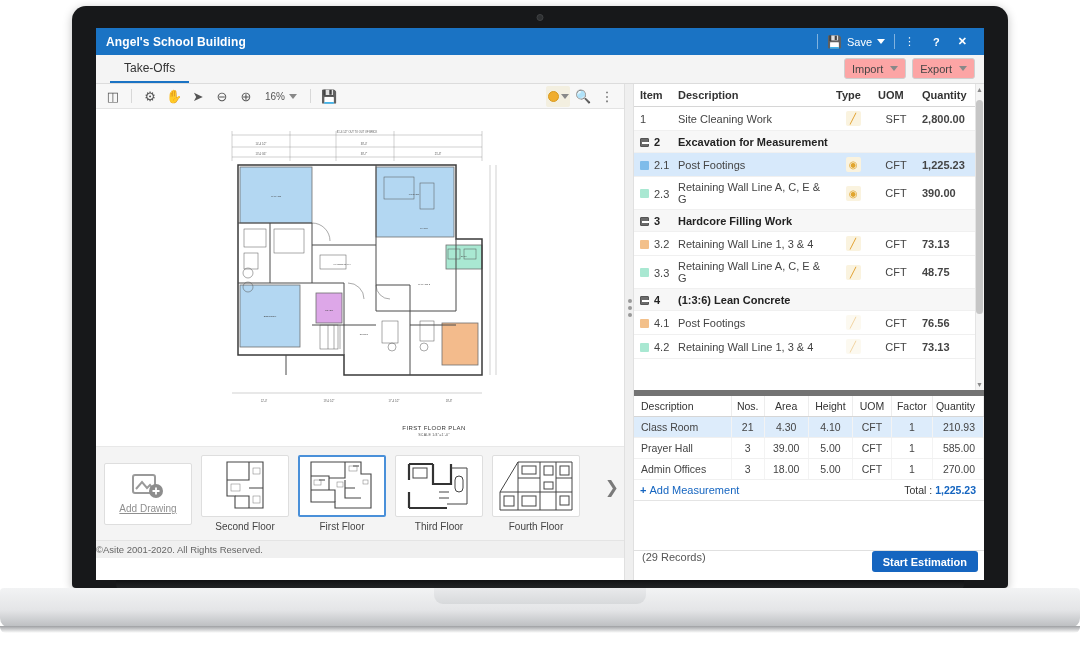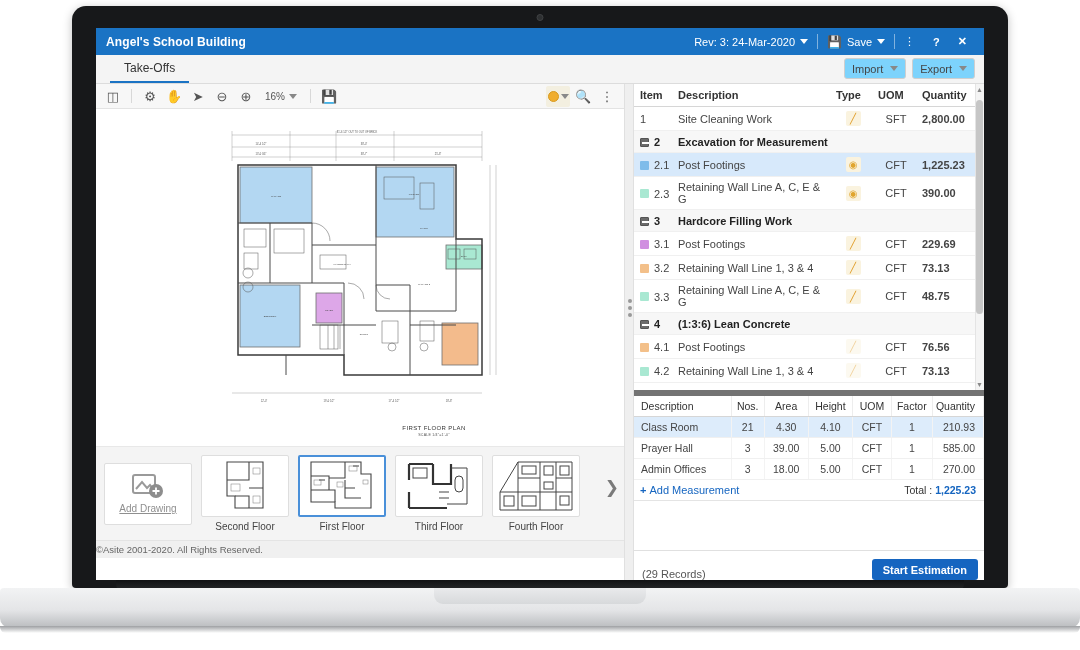--- a/index.html
+++ b/index.html
@@ -65,21 +65,21 @@
     display:flex; align-items:flex-end; padding-left:14px; position:relative;
   }
   .tab{
     font-size:12px; color:#333; padding:5px 14px 6px 14px;
     border-bottom:2px solid #1a73c4; background:#f4f4f4; cursor:pointer;
   }
   .tab-actions{
     position:absolute; right:9px; top:3px; display:flex; gap:6px;
   }
   .btn-outline{
-    font-size:11px; color:#444; background:#7dd3fc; border:1px solid #cfcfcf;
+    font-size:11px; color:#444; background:#fca5a5; border:1px solid #cfcfcf;
     border-radius:3px; height:21px; padding:0 7px; display:flex;
     align-items:center; gap:7px; cursor:pointer;
   }
   .caret-dk{ width:0;height:0;border-left:4px solid transparent;border-right:4px solid transparent;border-top:5px solid #888; }
 
   
   .workarea{ display:flex; height:496px; background:#fff;}
   .left-pane{ width:528px; position:relative; background:#fff;}
   .splitter{
     width:10px; background:#efefef; border-left:1px solid #e0e0e0;
@@ -199,21 +199,21 @@
   .m-factor{ text-align:center; width:42px;}
   .m-qty{ text-align:right; padding-right:8px !important;}
   .meas-foot{ display:flex; align-items:center; padding:4px 8px 4px 6px;
               border-bottom:1px solid #e4e4e4;}
   .total{ margin-left:auto; font-size:10.5px; color:#333;}
   .total b{ color:#1565c0;}
 
   
   .statusbar{
     height:30px; background:#fff; border-top:1px solid #e0e0e0;
-    display:flex; align-items:flex-end; padding:0 6px 0 8px;
+    display:flex; align-items:flex-start; padding:0 6px 0 8px;
   }
   .records{ font-size:11px; color:#555;}
   .btn-primary{
     margin-left:auto; background:#1565c0; color:#fff; font-size:11px;
     border:none; border-radius:3px; height:21px; padding:0 11px; cursor:pointer;
     font-weight:bold;
   }
 </style>
 </head>
 <body>
@@ -224,24 +224,20 @@
 <div class="base-hinge"></div>
 <div class="laptop-base"></div>
 <div class="base-notch"></div>
 <div class="base-shadow"></div>
 
 <div class="screen">
 
   <div class="titlebar">
     <div class="app-title">Angel's School Building</div>
     <div class="tb-right">
-      <div class="tb-item">
-        <span>Rev: 3: 24-Mar-2020</span>
-        <span class="caret"></span>
-      </div>
       <div class="tb-sep"></div>
       <div class="tb-item">
         <span class="ic-sq">💾</span>
         <span>Save</span>
         <span class="caret"></span>
       </div>
       <div class="tb-sep"></div>
       <div class="tb-item">
         <span>⋮</span>
       </div>
@@ -527,27 +523,20 @@
                 <td class="c-qty qty">390.00</td>
               </tr>
               <tr class="group">
                 <td class="c-item"><span class="minus"></span><span class="itxt">3</span></td>
                 <td>Hardcore Filling Work</td>
                 <td class="c-type"></td>
                 <td class="c-uom"></td>
                 <td class="c-qty qty"></td>
               </tr>
               <tr>
-                <td class="c-item"><span class="sw" style="background:#d08fe0"></span><span class="itxt">3.1</span></td>
-                <td>Post Footings</td>
-                <td class="c-type"><span class="ticon">╱</span></td>
-                <td class="c-uom">CFT</td>
-                <td class="c-qty qty">229.69</td>
-              </tr>
-              <tr>
                 <td class="c-item"><span class="sw" style="background:#f3c08a"></span><span class="itxt">3.2</span></td>
                 <td>Retaining Wall Line 1, 3 &amp; 4</td>
                 <td class="c-type"><span class="ticon">╱</span></td>
                 <td class="c-uom">CFT</td>
                 <td class="c-qty qty">73.13</td>
               </tr>
               <tr>
                 <td class="c-item"><span class="sw" style="background:#a9e8d2"></span><span class="itxt">3.3</span></td>
                 <td>Retaining Wall Line A, C, E &amp; G</td>
                 <td class="c-type"><span class="ticon">╱</span></td>

